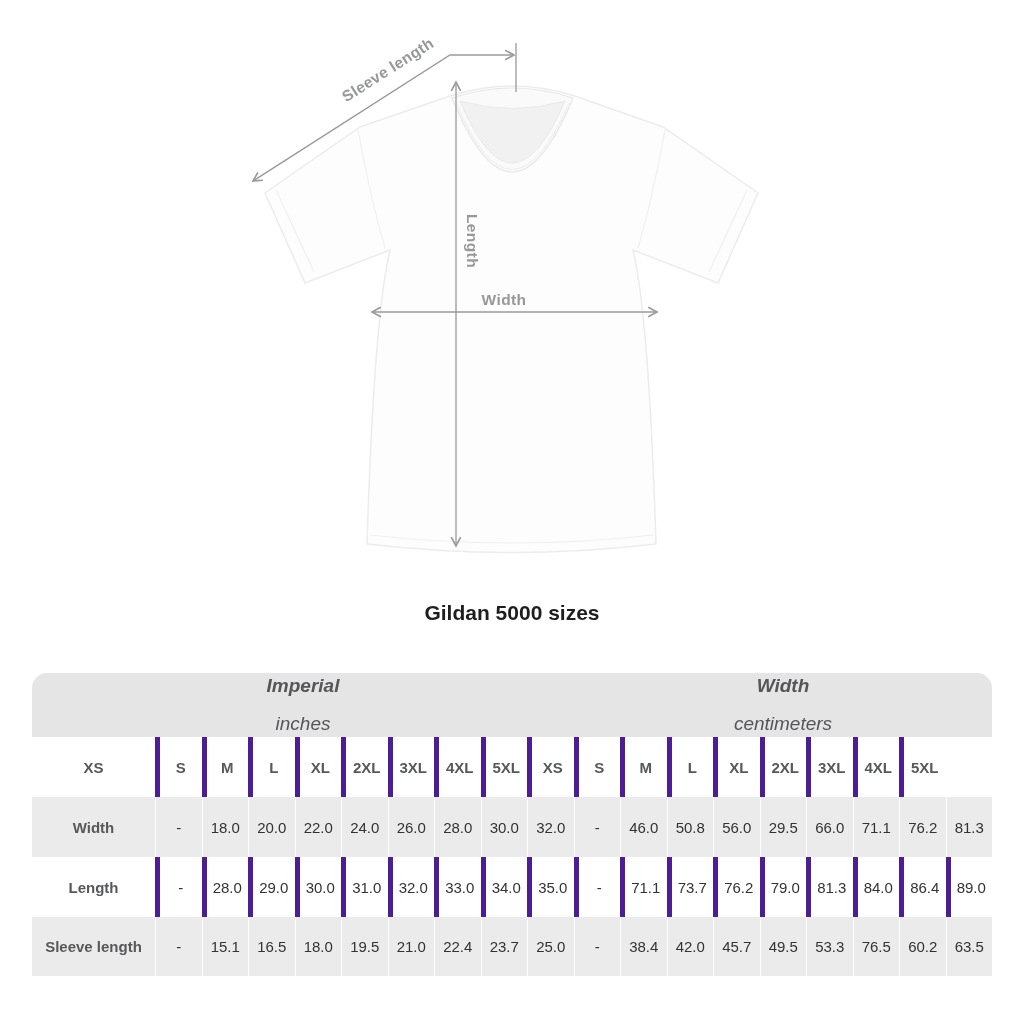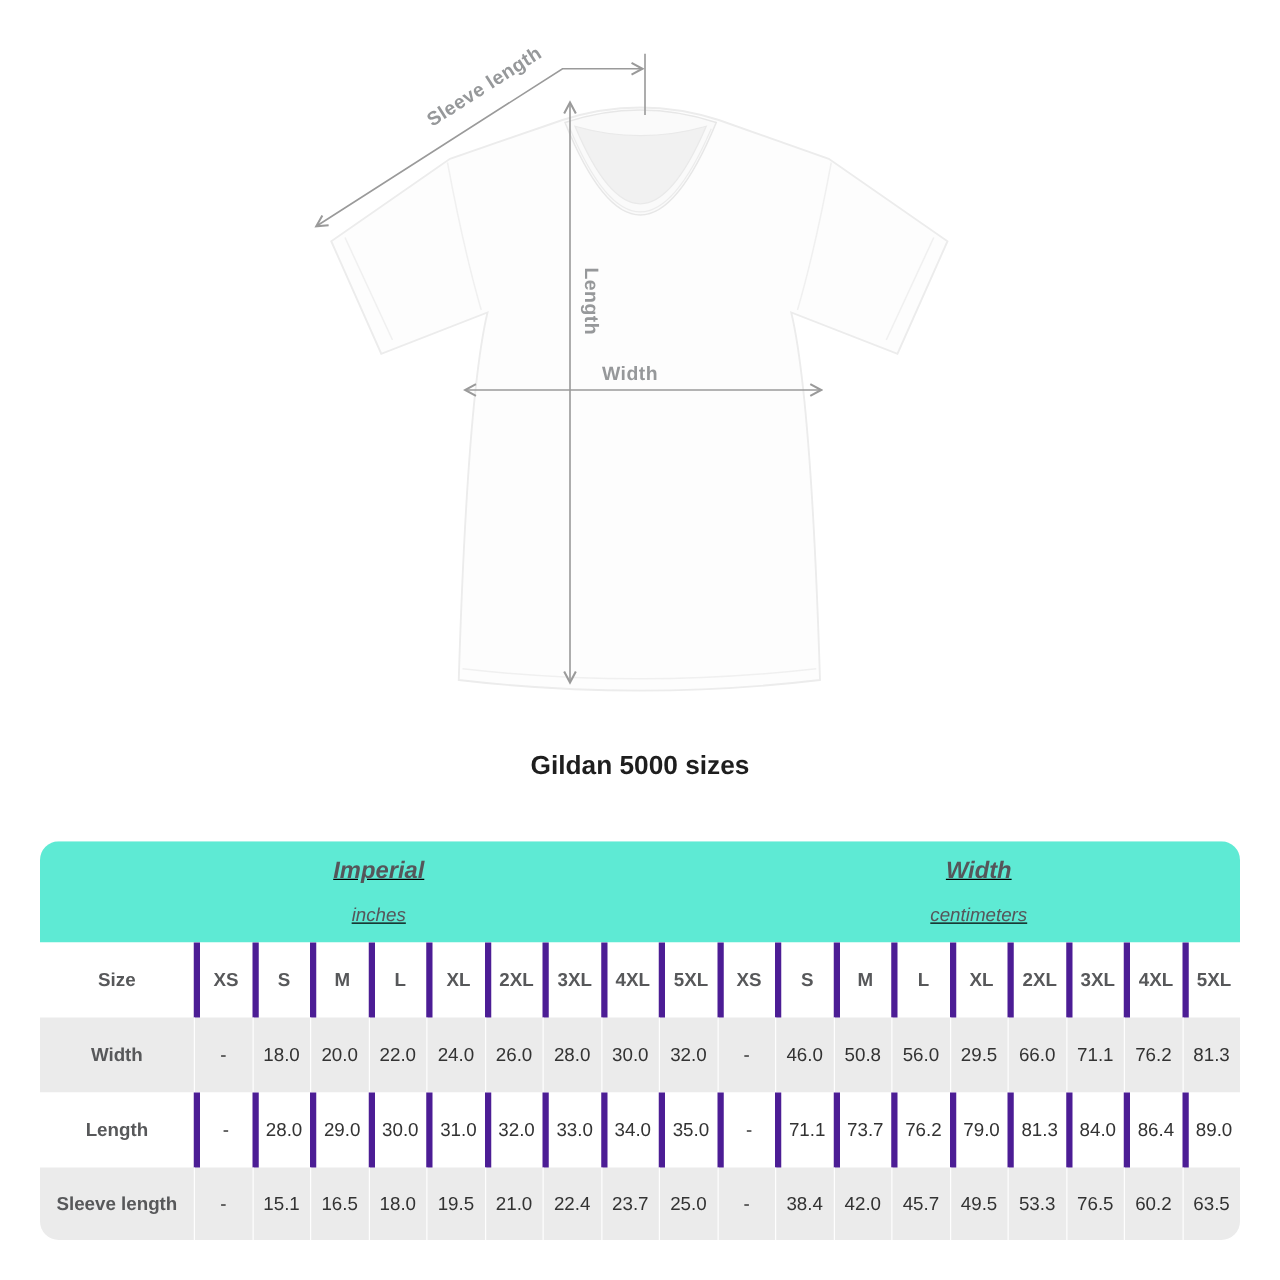--- a/index.html
+++ b/index.html
@@ -14,26 +14,26 @@
   .lbl-length{left:472px;top:241px;transform:translate(-50%,-50%) rotate(90deg);}
   .lbl-sleeve{left:388px;top:70px;transform:translate(-50%,-50%) rotate(-32.5deg);}
   
   .chart-title{position:absolute;left:0;top:601px;width:1024px;text-align:center;
                font-size:21px;font-weight:700;color:#1e1e1e;}
   .chart-subtitle{position:absolute;left:0;top:637px;width:1024px;text-align:center;
                   font-size:15.5px;font-style:italic;color:#4c4c4c;}
   
   .size-table{position:absolute;left:32px;top:673px;width:960px;height:319px;
               border-radius:15px;overflow:hidden;background:#fff;}
-  .band{display:flex;height:81px;background:#5eead4;text-decoration:underline;}
+  .band{display:flex;height:64px;background:#e5e5e5;}
   .band-cell{display:flex;flex-direction:column;align-items:center;justify-content:center;}
   .band-imperial{width:542px;}
   .band-metric{flex:1;}
   .unit-name{font-size:19px;font-weight:700;font-style:italic;color:#55565a;}
-  .unit-sub{font-size:15px;font-style:italic;color:#55565a;margin-top:16px;}
+  .unit-sub{font-size:19px;font-style:italic;color:#55565a;margin-top:16px;}
   .trow{display:grid;grid-template-columns:123px repeat(18,1fr);}
   .trow.head{height:60px;background:#ffffff;}
   .trow.data{height:60px;}
   .trow.r3{height:59px;}
   .trow.white{background:#ffffff;}
   .trow.gray{background:#ebebeb;}
   .c{display:flex;align-items:center;justify-content:center;font-size:15px;}
   .trow.white > .c + .c{border-left:5px solid #4c1d95;}
   .trow.gray  > .c + .c{border-left:1px solid rgba(255,255,255,.92);}
   .trow.white > .gs{border-left-color:#d6d6d6;}
@@ -102,21 +102,20 @@
         <div class="unit-name">Imperial</div>
         <div class="unit-sub">inches</div>
       </div>
       <div class="band-cell band-metric">
         <div class="unit-name">Width</div>
         <div class="unit-sub">centimeters</div>
       </div>
     </div>
 
     <div class="trow head white">
-      <div class="c h">Size</div>
       <div class="c h">XS</div>
       <div class="c h">S</div>
       <div class="c h">M</div>
       <div class="c h">L</div>
       <div class="c h">XL</div>
       <div class="c h">2XL</div>
       <div class="c h">3XL</div>
       <div class="c h">4XL</div>
       <div class="c h">5XL</div>
       <div class="c h gs">XS</div>

